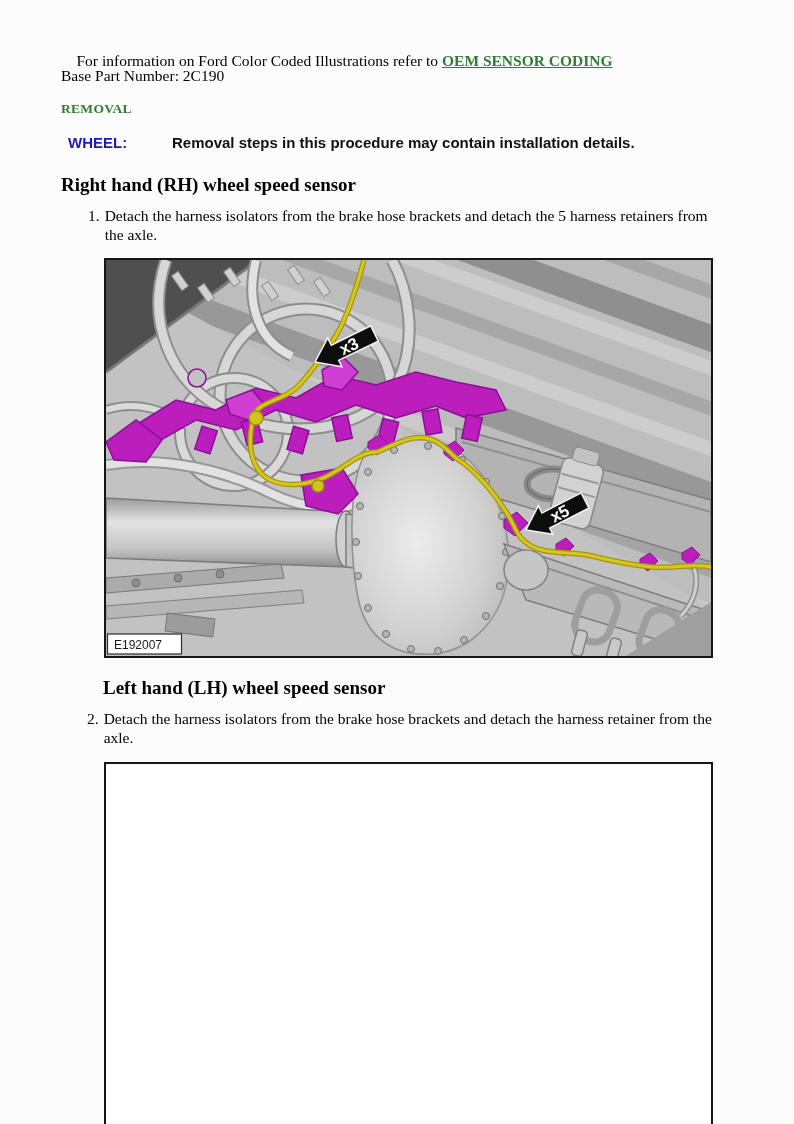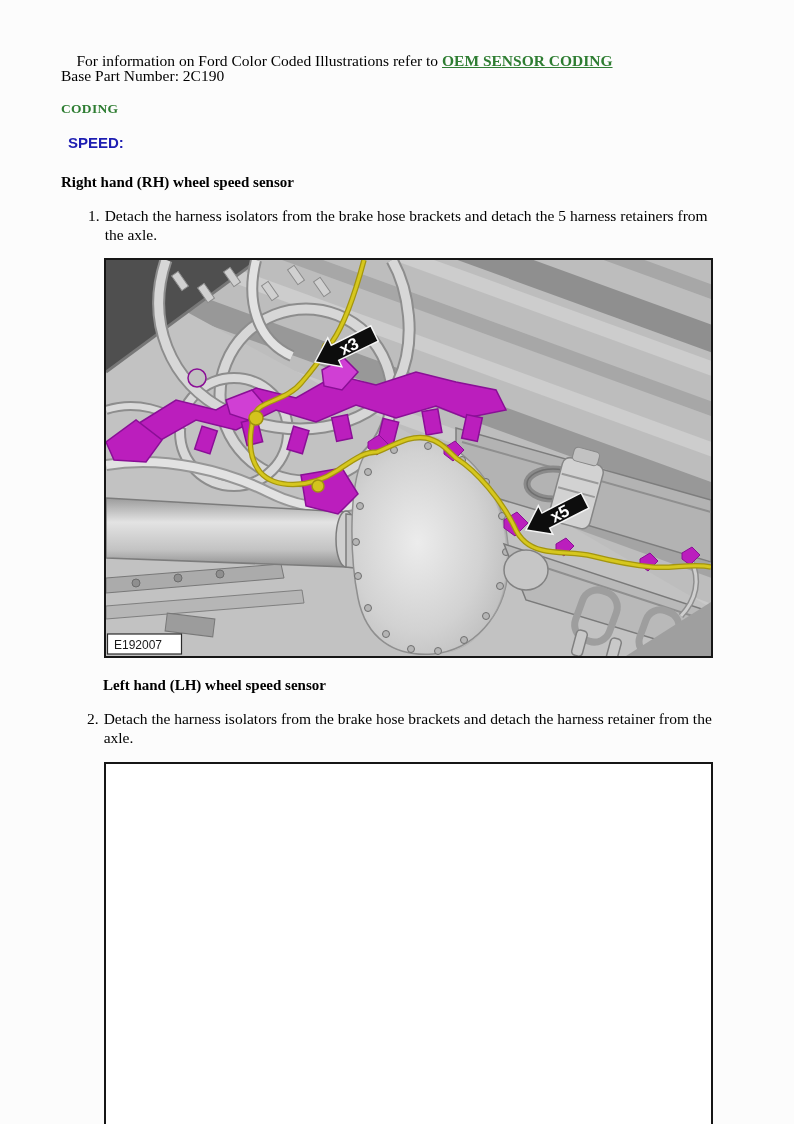--- a/index.html
+++ b/index.html
@@ -26,21 +26,21 @@
   }
   .note-row{
     left:68px;top:134px;
     display:flex;
     font-family:"Liberation Sans", sans-serif;
     font-weight:bold;font-size:15px;
     width:700px;
   }
   .note-label{width:104px;flex:0 0 104px;}
   .note-text{color:#111;}
-  .sub-heading{font-size:15px;font-weight:bold;}
+  .sub-heading{font-size:19px;font-weight:bold;}
   .rh-heading{left:61px;top:174px;}
   .lh-heading{left:103px;top:677px;}
   .step{
     display:flex;
     font-size:15.5px;line-height:18.5px;
   }
   .step-1{left:88px;top:207px;}
   .step-2{left:87px;top:710px;}
   .step-num{flex:0 0 auto;margin-right:5px;}
   .step-1 .step-text{width:624px;}
@@ -72,24 +72,25 @@
 
 <div class="page">
 
 
   <div class="abs intro">
     <span>For information on Ford Color Coded Illustrations refer to </span><a style="color:#2e7d32;">OEM SENSOR CODING</a>
   </div>
 
   <div class="abs base-part">Base Part Number: 2C190</div>
 
-  <div class="abs section-heading" style="color:#2e7d32;">CODING</div>
+  <div class="abs section-heading" style="color:#2e7d32;">REMOVAL</div>
 
   <div class="abs note-row">
-    <span class="note-label" style="color:#1d1db2;">SPEED:</span>
+    <span class="note-label" style="color:#1d1db2;">WHEEL:</span>
+    <span class="note-text">Removal steps in this procedure may contain installation details.</span>
   </div>
 
   <div class="abs sub-heading rh-heading">Right hand (RH) wheel speed sensor</div>
 
   <div class="abs step step-1">
     <span class="step-num">1.</span>
     <span class="step-text">Detach the harness isolators from the brake hose brackets and detach the 5 harness retainers from the axle.</span>
   </div>
 
   <div class="abs figure-box">

